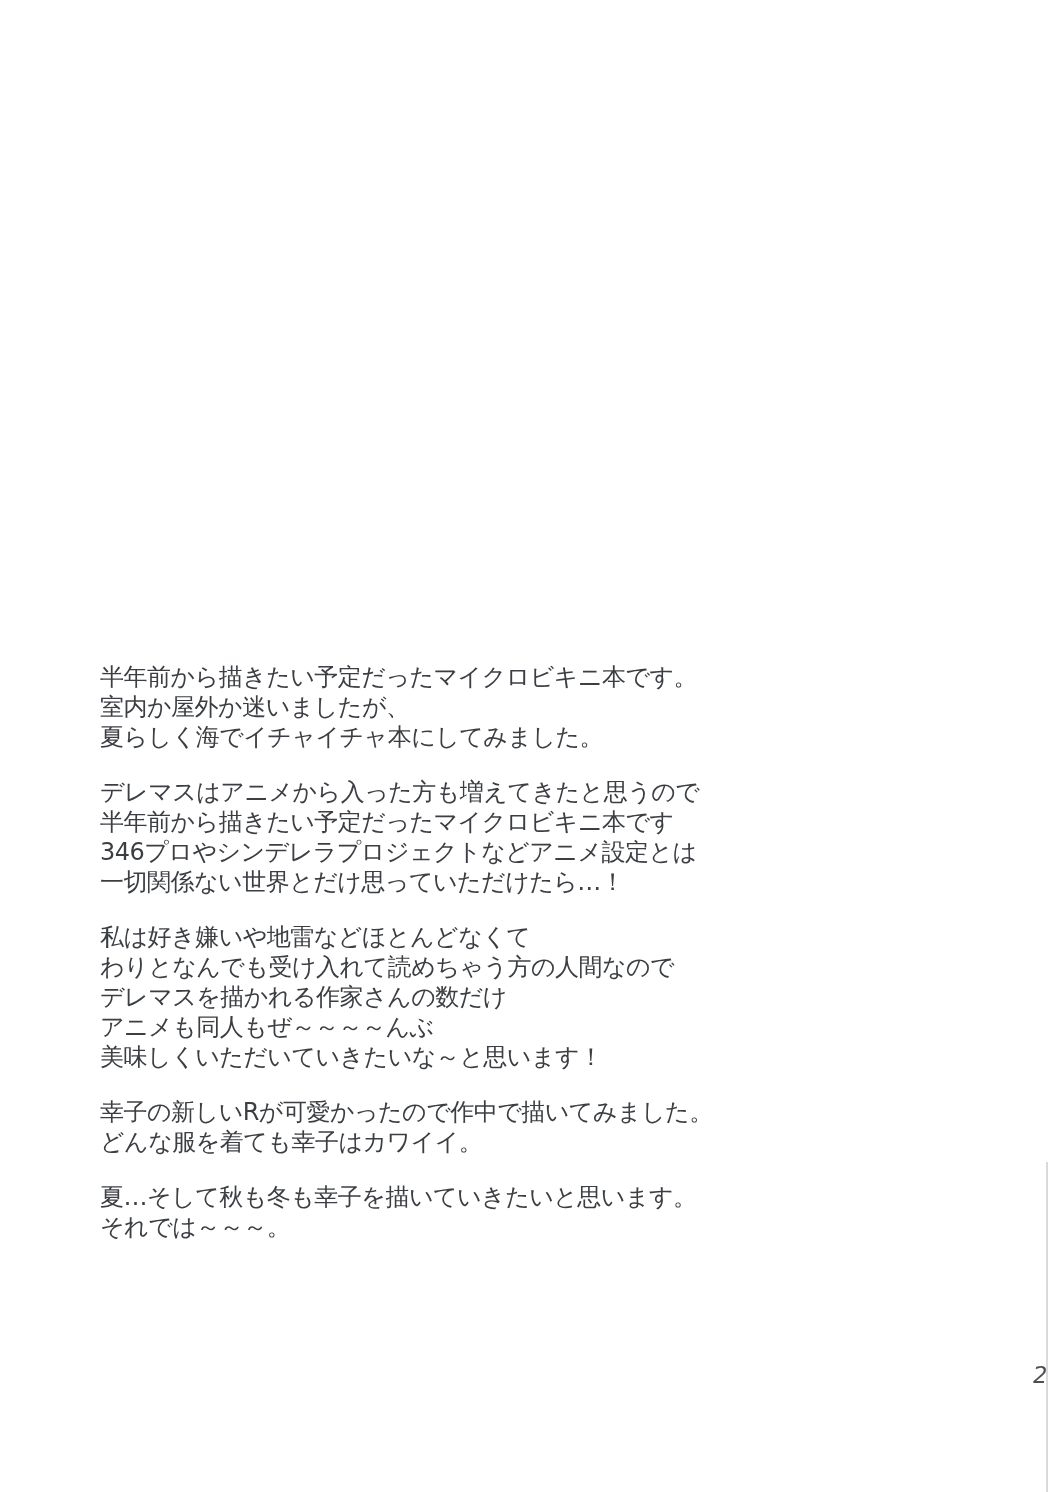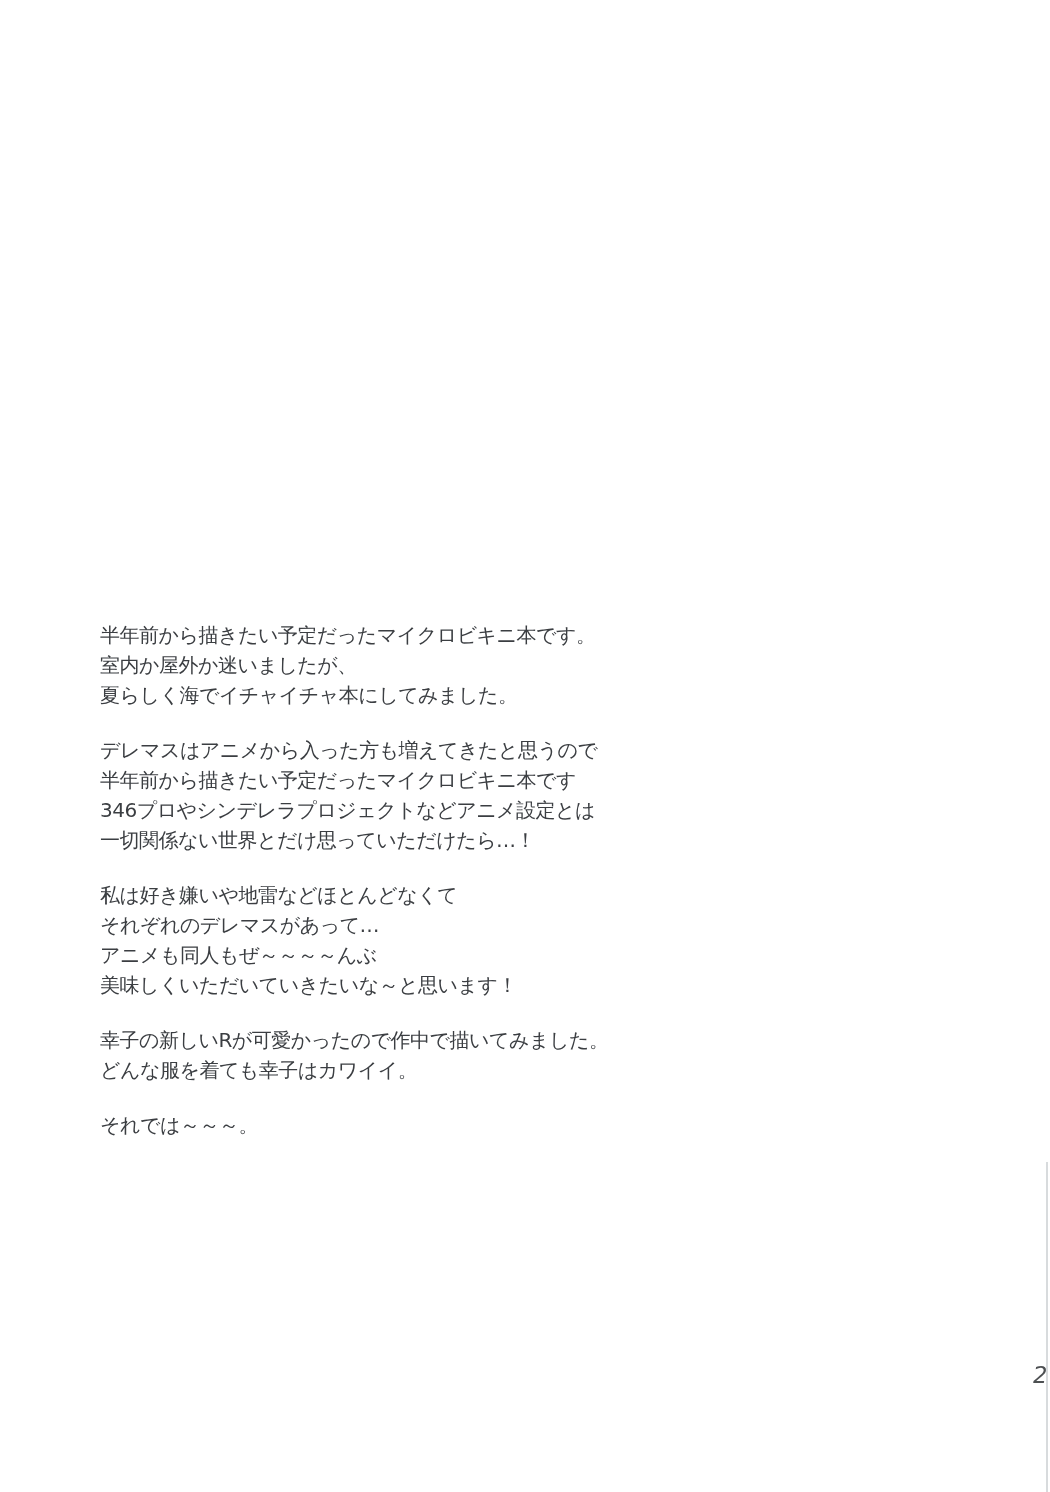--- a/index.html
+++ b/index.html
@@ -16,23 +16,23 @@
   .page {
     position: relative;
     width: 1050px;
     height: 1492px;
     background: #ffffff;
   }
   
   .afterword {
     position: absolute;
     left: 100px;
-    top: 620px;
+    top: 662px;
     width: 700px;
-    font-size: 20px;
+    font-size: 24px;
     line-height: 30px;
     letter-spacing: -0.5px;
     color: #3b3e42;
     font-family: "DejaVu Sans", sans-serif;
     text-rendering: optimizeLegibility;
   }
   .afterword p {
     margin: 0 0 25px 0;
     padding: 0;
   }
@@ -72,27 +72,29 @@
         <span class="line">夏らしく海でイチャイチャ本にしてみました。</span>
       </p>
       <p>
         <span class="line">デレマスはアニメから入った方も増えてきたと思うので</span>
         <span class="line">半年前から描きたい予定だったマイクロビキニ本です</span>
         <span class="line">346プロやシンデレラプロジェクトなどアニメ設定とは</span>
         <span class="line">一切関係ない世界とだけ思っていただけたら…！</span>
       </p>
       <p>
         <span class="line">私は好き嫌いや地雷などほとんどなくて</span>
-        <span class="line">それぞれのデレマスがあって…</span>
+        <span class="line">わりとなんでも受け入れて読めちゃう方の人間なので</span>
+        <span class="line">デレマスを描かれる作家さんの数だけ</span>
         <span class="line">アニメも同人もぜ～～～～んぶ</span>
         <span class="line">美味しくいただいていきたいな～と思います！</span>
       </p>
       <p>
         <span class="line">幸子の新しいRが可愛かったので作中で描いてみました。</span>
         <span class="line">どんな服を着ても幸子はカワイイ。</span>
       </p>
       <p>
+        <span class="line">夏…そして秋も冬も幸子を描いていきたいと思います。</span>
         <span class="line">それでは～～～。</span>
       </p>
     </div>
   <div class="edge-shadow" style="background: rgb(216, 219, 221);"></div>
   <div class="page-number">2</div>
 </div>
 
 </body></html>

